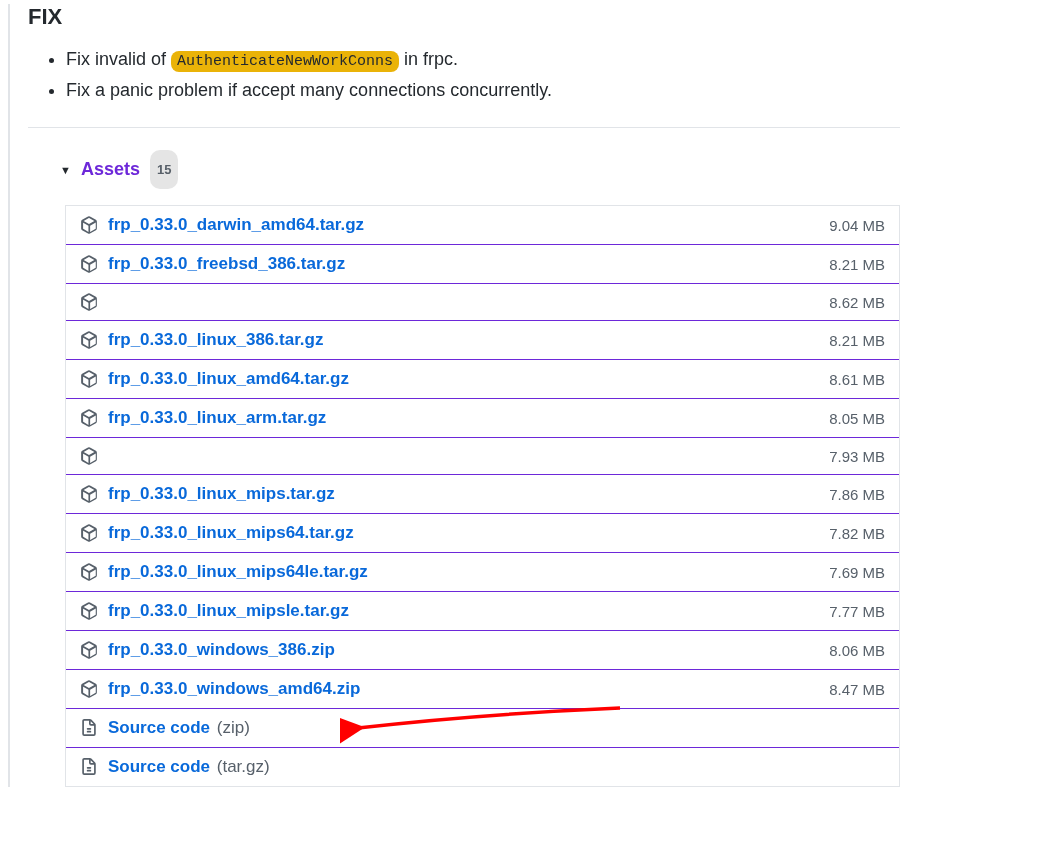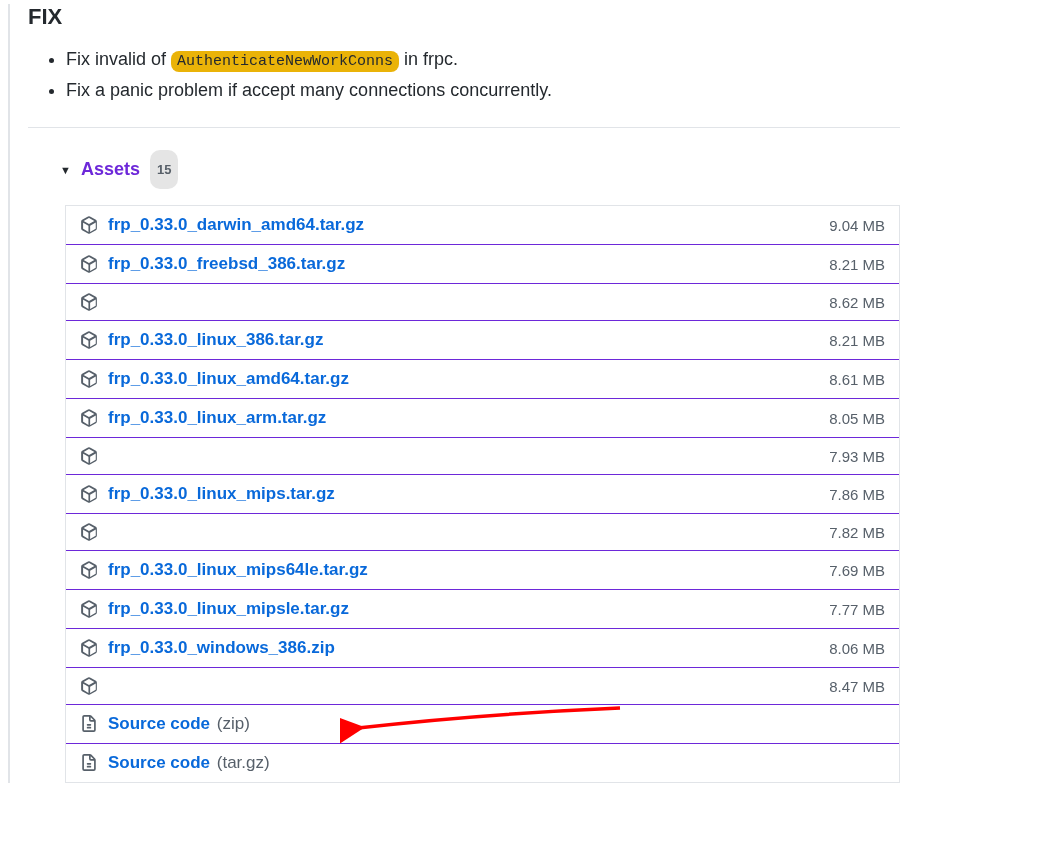--- a/index.html
+++ b/index.html
@@ -226,20 +226,21 @@
         </div>
         <span class="asset-size">7.86 MB</span>
       </div>
       <div class="asset-row">
         <div class="asset-left">
           <span class="pkg-icon">
             <svg width="18" height="18" viewBox="0 0 16 16">
               <path d="M8.878.392a1.75 1.75 0 00-1.756 0l-5.25 3.045A1.75 1.75 0 001 4.951v6.098c0 .624.332 1.2.872 1.514l5.25 3.045a1.75 1.75 0 001.756 0l5.25-3.045c.54-.313.872-.89.872-1.514V4.951c0-.624-.332-1.2-.872-1.514L8.878.392zM7.875 1.69a.25.25 0 01.25 0l4.63 2.685L8 7.133 3.245 4.375l4.63-2.685zM2.5 5.677l5 2.9v5.546l-4.628-2.683a.25.25 0 01-.122-.216V5.677h-.25.25zm6.5 8.446V8.577l5-2.9v5.547a.25.25 0 01-.122.216L9 14.123z"></path>
             </svg>
           </span>
+          <a href="#" class="asset-link">frp_0.33.0_linux_mips64.tar.gz</a>
         </div>
         <span class="asset-size">7.82 MB</span>
       </div>
       <div class="asset-row">
         <div class="asset-left">
           <span class="pkg-icon">
             <svg width="18" height="18" viewBox="0 0 16 16">
               <path d="M8.878.392a1.75 1.75 0 00-1.756 0l-5.25 3.045A1.75 1.75 0 001 4.951v6.098c0 .624.332 1.2.872 1.514l5.25 3.045a1.75 1.75 0 001.756 0l5.25-3.045c.54-.313.872-.89.872-1.514V4.951c0-.624-.332-1.2-.872-1.514L8.878.392zM7.875 1.69a.25.25 0 01.25 0l4.63 2.685L8 7.133 3.245 4.375l4.63-2.685zM2.5 5.677l5 2.9v5.546l-4.628-2.683a.25.25 0 01-.122-.216V5.677h-.25.25zm6.5 8.446V8.577l5-2.9v5.547a.25.25 0 01-.122.216L9 14.123z"></path>
             </svg>
           </span>
@@ -269,20 +270,21 @@
         </div>
         <span class="asset-size">8.06 MB</span>
       </div>
       <div class="asset-row">
         <div class="asset-left">
           <span class="pkg-icon">
             <svg width="18" height="18" viewBox="0 0 16 16">
               <path d="M8.878.392a1.75 1.75 0 00-1.756 0l-5.25 3.045A1.75 1.75 0 001 4.951v6.098c0 .624.332 1.2.872 1.514l5.25 3.045a1.75 1.75 0 001.756 0l5.25-3.045c.54-.313.872-.89.872-1.514V4.951c0-.624-.332-1.2-.872-1.514L8.878.392zM7.875 1.69a.25.25 0 01.25 0l4.63 2.685L8 7.133 3.245 4.375l4.63-2.685zM2.5 5.677l5 2.9v5.546l-4.628-2.683a.25.25 0 01-.122-.216V5.677h-.25.25zm6.5 8.446V8.577l5-2.9v5.547a.25.25 0 01-.122.216L9 14.123z"></path>
             </svg>
           </span>
+          <a href="#" class="asset-link">frp_0.33.0_windows_amd64.zip</a>
         </div>
         <span class="asset-size">8.47 MB</span>
       </div>
       <div class="asset-row">
         <div class="asset-left">
           <span class="file-icon">
             <svg width="18" height="18" viewBox="0 0 16 16">
               <path d="M3.75 1.5a.25.25 0 00-.25.25v11.5c0 .138.112.25.25.25h8.5a.25.25 0 00.25-.25V6H9.75A1.75 1.75 0 018 4.25V1.5H3.75zm5.75.56v2.19c0 .138.112.25.25.25h2.19L9.5 2.06zM2 1.75C2 .784 2.784 0 3.75 0h5.086c.464 0 .909.184 1.237.513l3.414 3.414c.329.328.513.773.513 1.237v8.086A1.75 1.75 0 0112.25 15h-8.5A1.75 1.75 0 012 13.25V1.75zm4 7a.75.75 0 01.75-.75h2.5a.75.75 0 010 1.5h-2.5A.75.75 0 016 8.75zm0 2.5a.75.75 0 01.75-.75h2.5a.75.75 0 010 1.5h-2.5a.75.75 0 01-.75-.75z"></path>
             </svg>
           </span>

